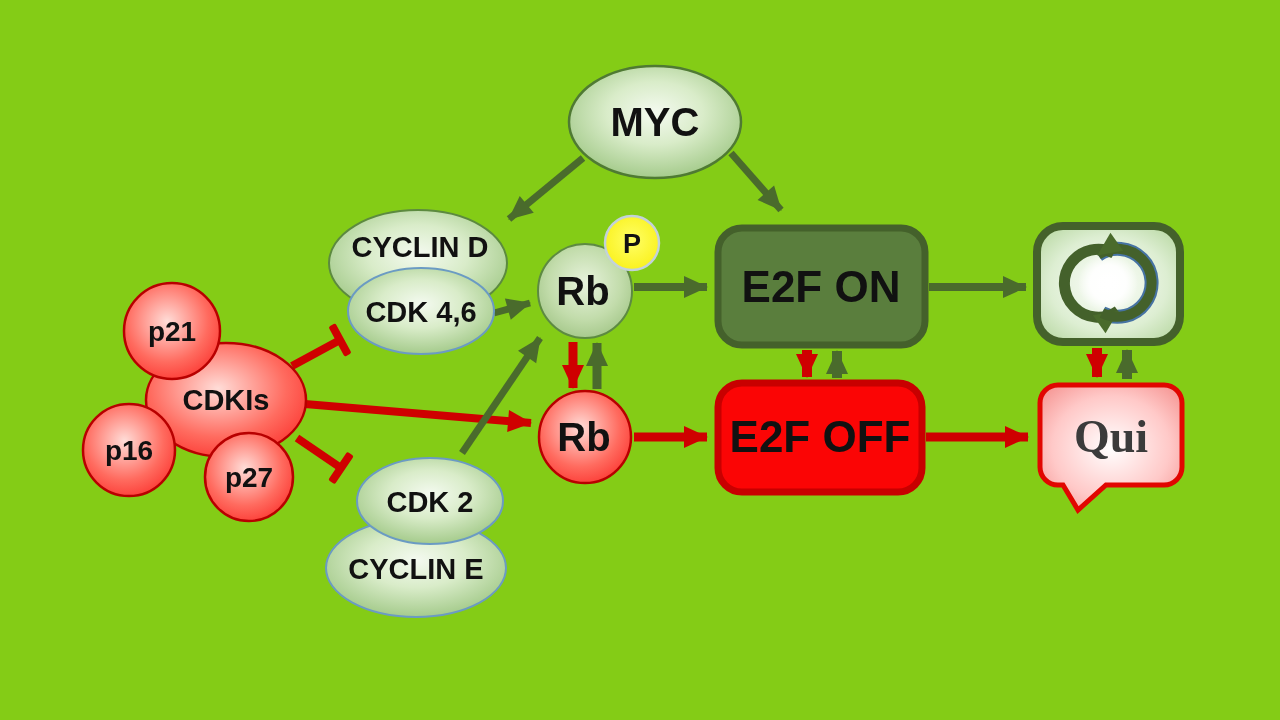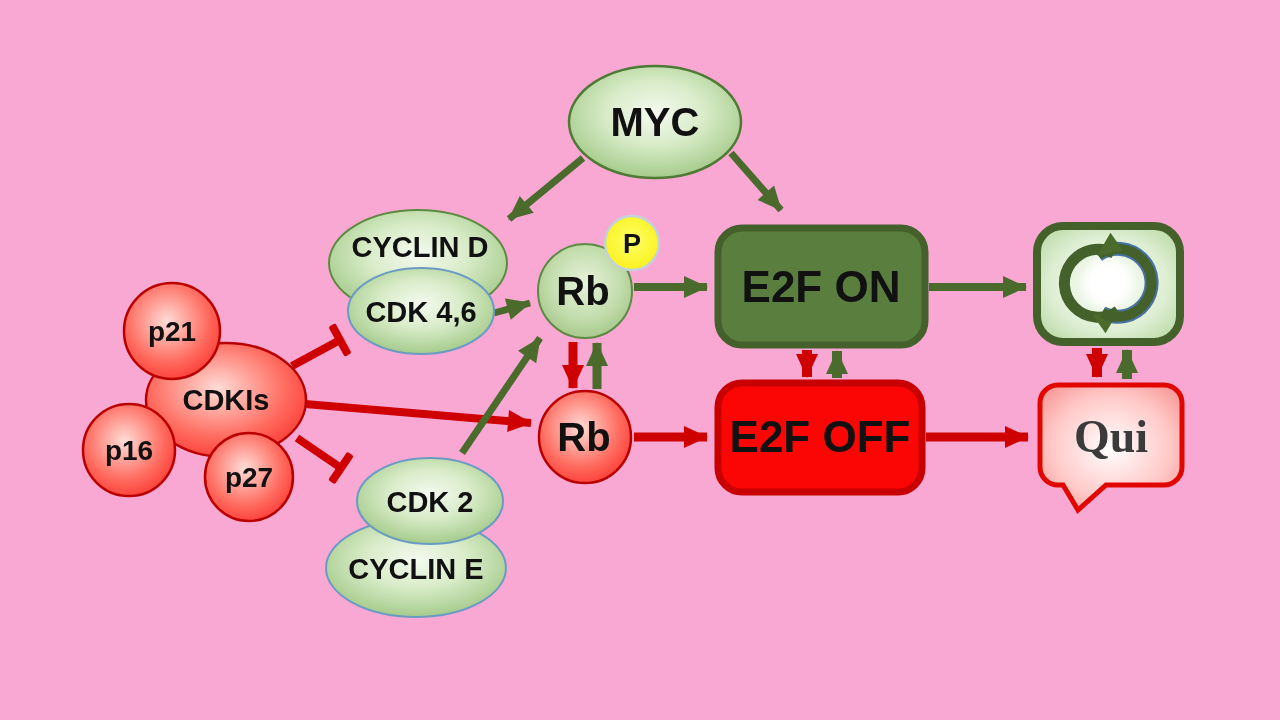--- a/index.html
+++ b/index.html
@@ -1,17 +1,17 @@
 <!DOCTYPE html>
 <html><head>
 <meta charset="utf-8">
 <style>
   html,body{margin:0;padding:0;background:#ffffff;}
   .stage{
-    position:relative;width:1280px;height:720px;background:#f9a8d4;overflow:hidden;
+    position:relative;width:1280px;height:720px;background:#84cc16;overflow:hidden;
     font-family:"Liberation Sans", sans-serif;
   }
   svg{display:block;}
   text{font-family:"Liberation Sans", sans-serif;font-weight:bold;fill:#111;}
   text.serif{font-family:"Liberation Serif", serif;fill:#3b3b3b;}
 </style>
 </head>
 <body>
 
 <div class="stage">

